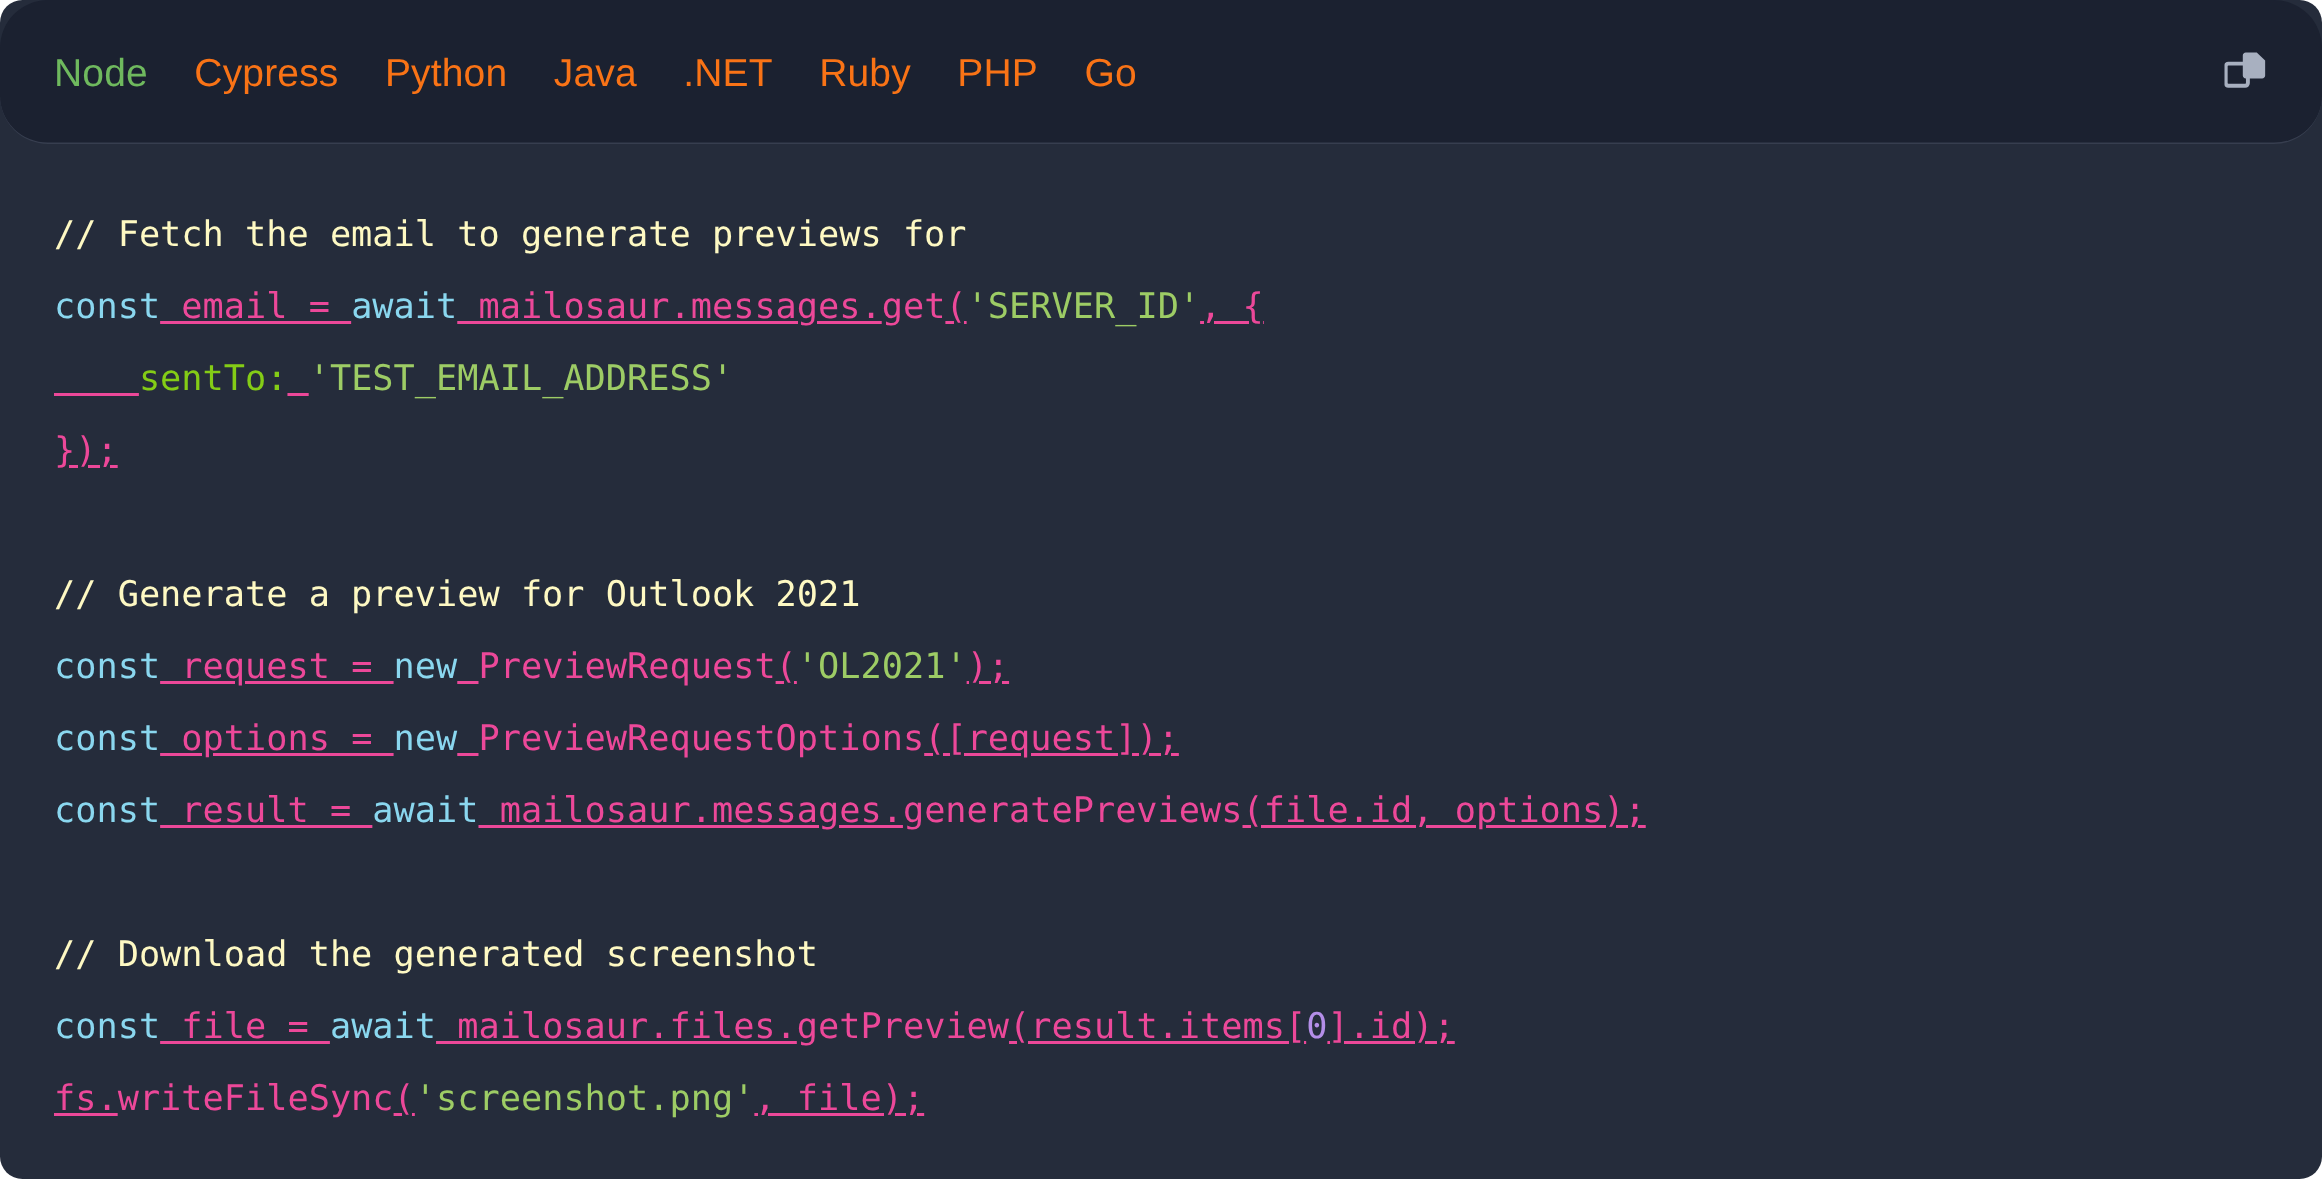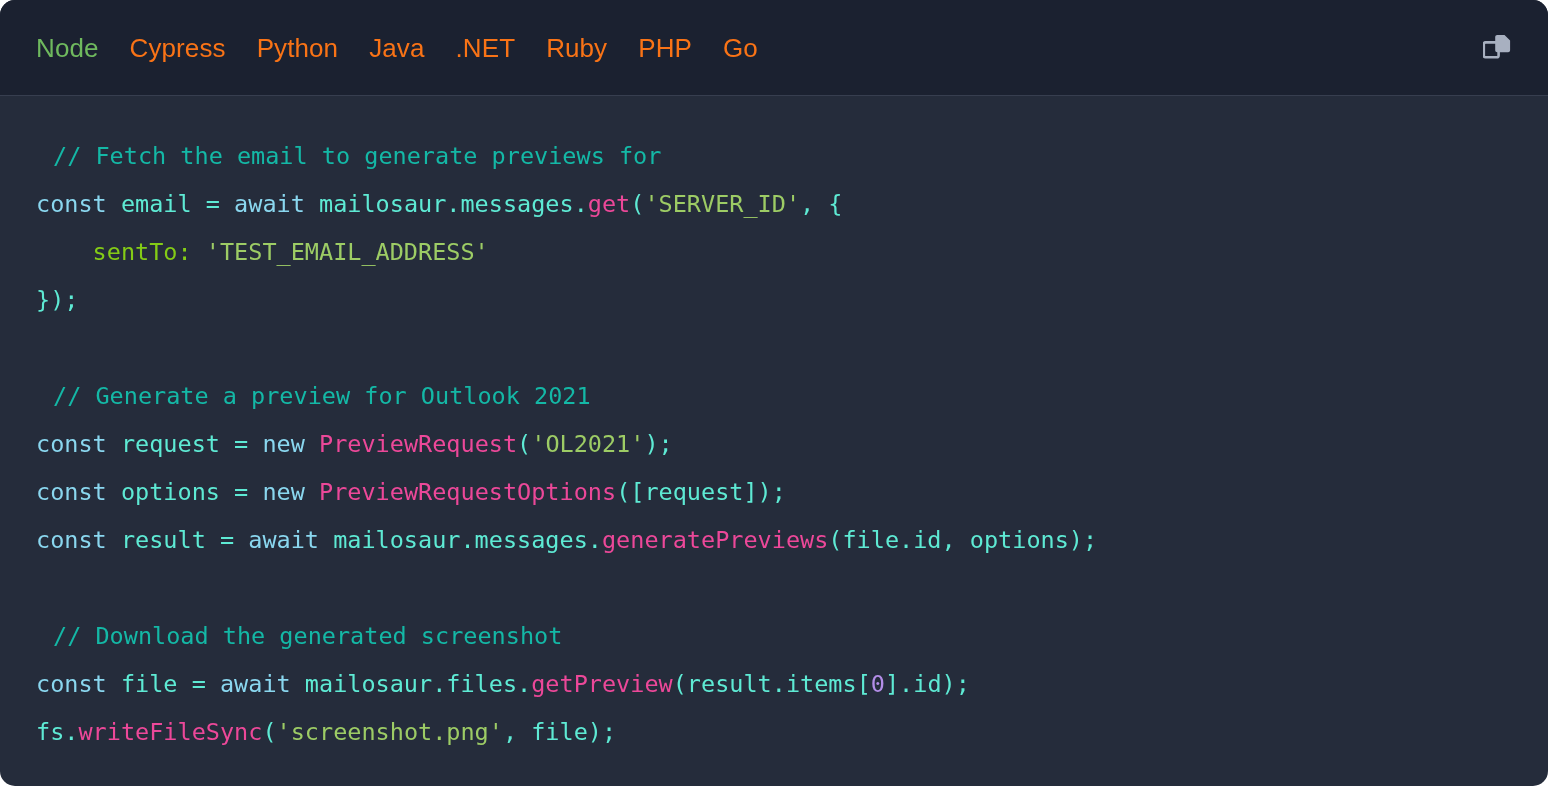--- a/index.html
+++ b/index.html
@@ -32,20 +32,21 @@
   
   #tab-bar {
     position: relative;
     flex: 0 0 96px;
     height: 96px;
     background: #1b2130;
     border-bottom: 1px solid #373e4f;
     display: flex;
     align-items: center;
     padding: 0 24px 0 36px;
+    border-radius: 32px;
   }
 
   .tab {
     font-family: "Liberation Sans", sans-serif;
     font-size: 26px;
     line-height: 1;
     color: #f97316;
     letter-spacing: 0.1px;
     background: none;
     border: none;
@@ -84,27 +85,27 @@
     font-family: "DejaVu Sans Mono", "Liberation Mono", monospace;
     font-size: 23.5px;
     line-height: 48px;
     color: #f2f4f8;
     white-space: pre;
     tab-size: 4;
     letter-spacing: 0px;
   }
 
   
-  .tk-com  { color: #14b8a6; margin-left: 17px; }
+  .tk-com  { color: #fef9c3; }
   .tk-kw   { color: #8ad7ef; }
   .tk-fn   { color: #ec4899; }
   .tk-str  { color: #9dcc65; margin-top: 12px; }
   .tk-prop { color: #84cc16; text-align: center; }
   .tk-num  { color: #b48ee8; }
-  .tk-pl   { color: #5eead4; }
+  .tk-pl   { color: #ec4899; text-decoration: underline; }
 </style>
 </head>
 <body>
 
 <div id="snippet-card">
 
   <div id="tab-bar">
     <div id="tabs-container" style="display:flex; align-items:center;">
         <button class="tab active">Node</button>
         <button class="tab">Cypress</button>

